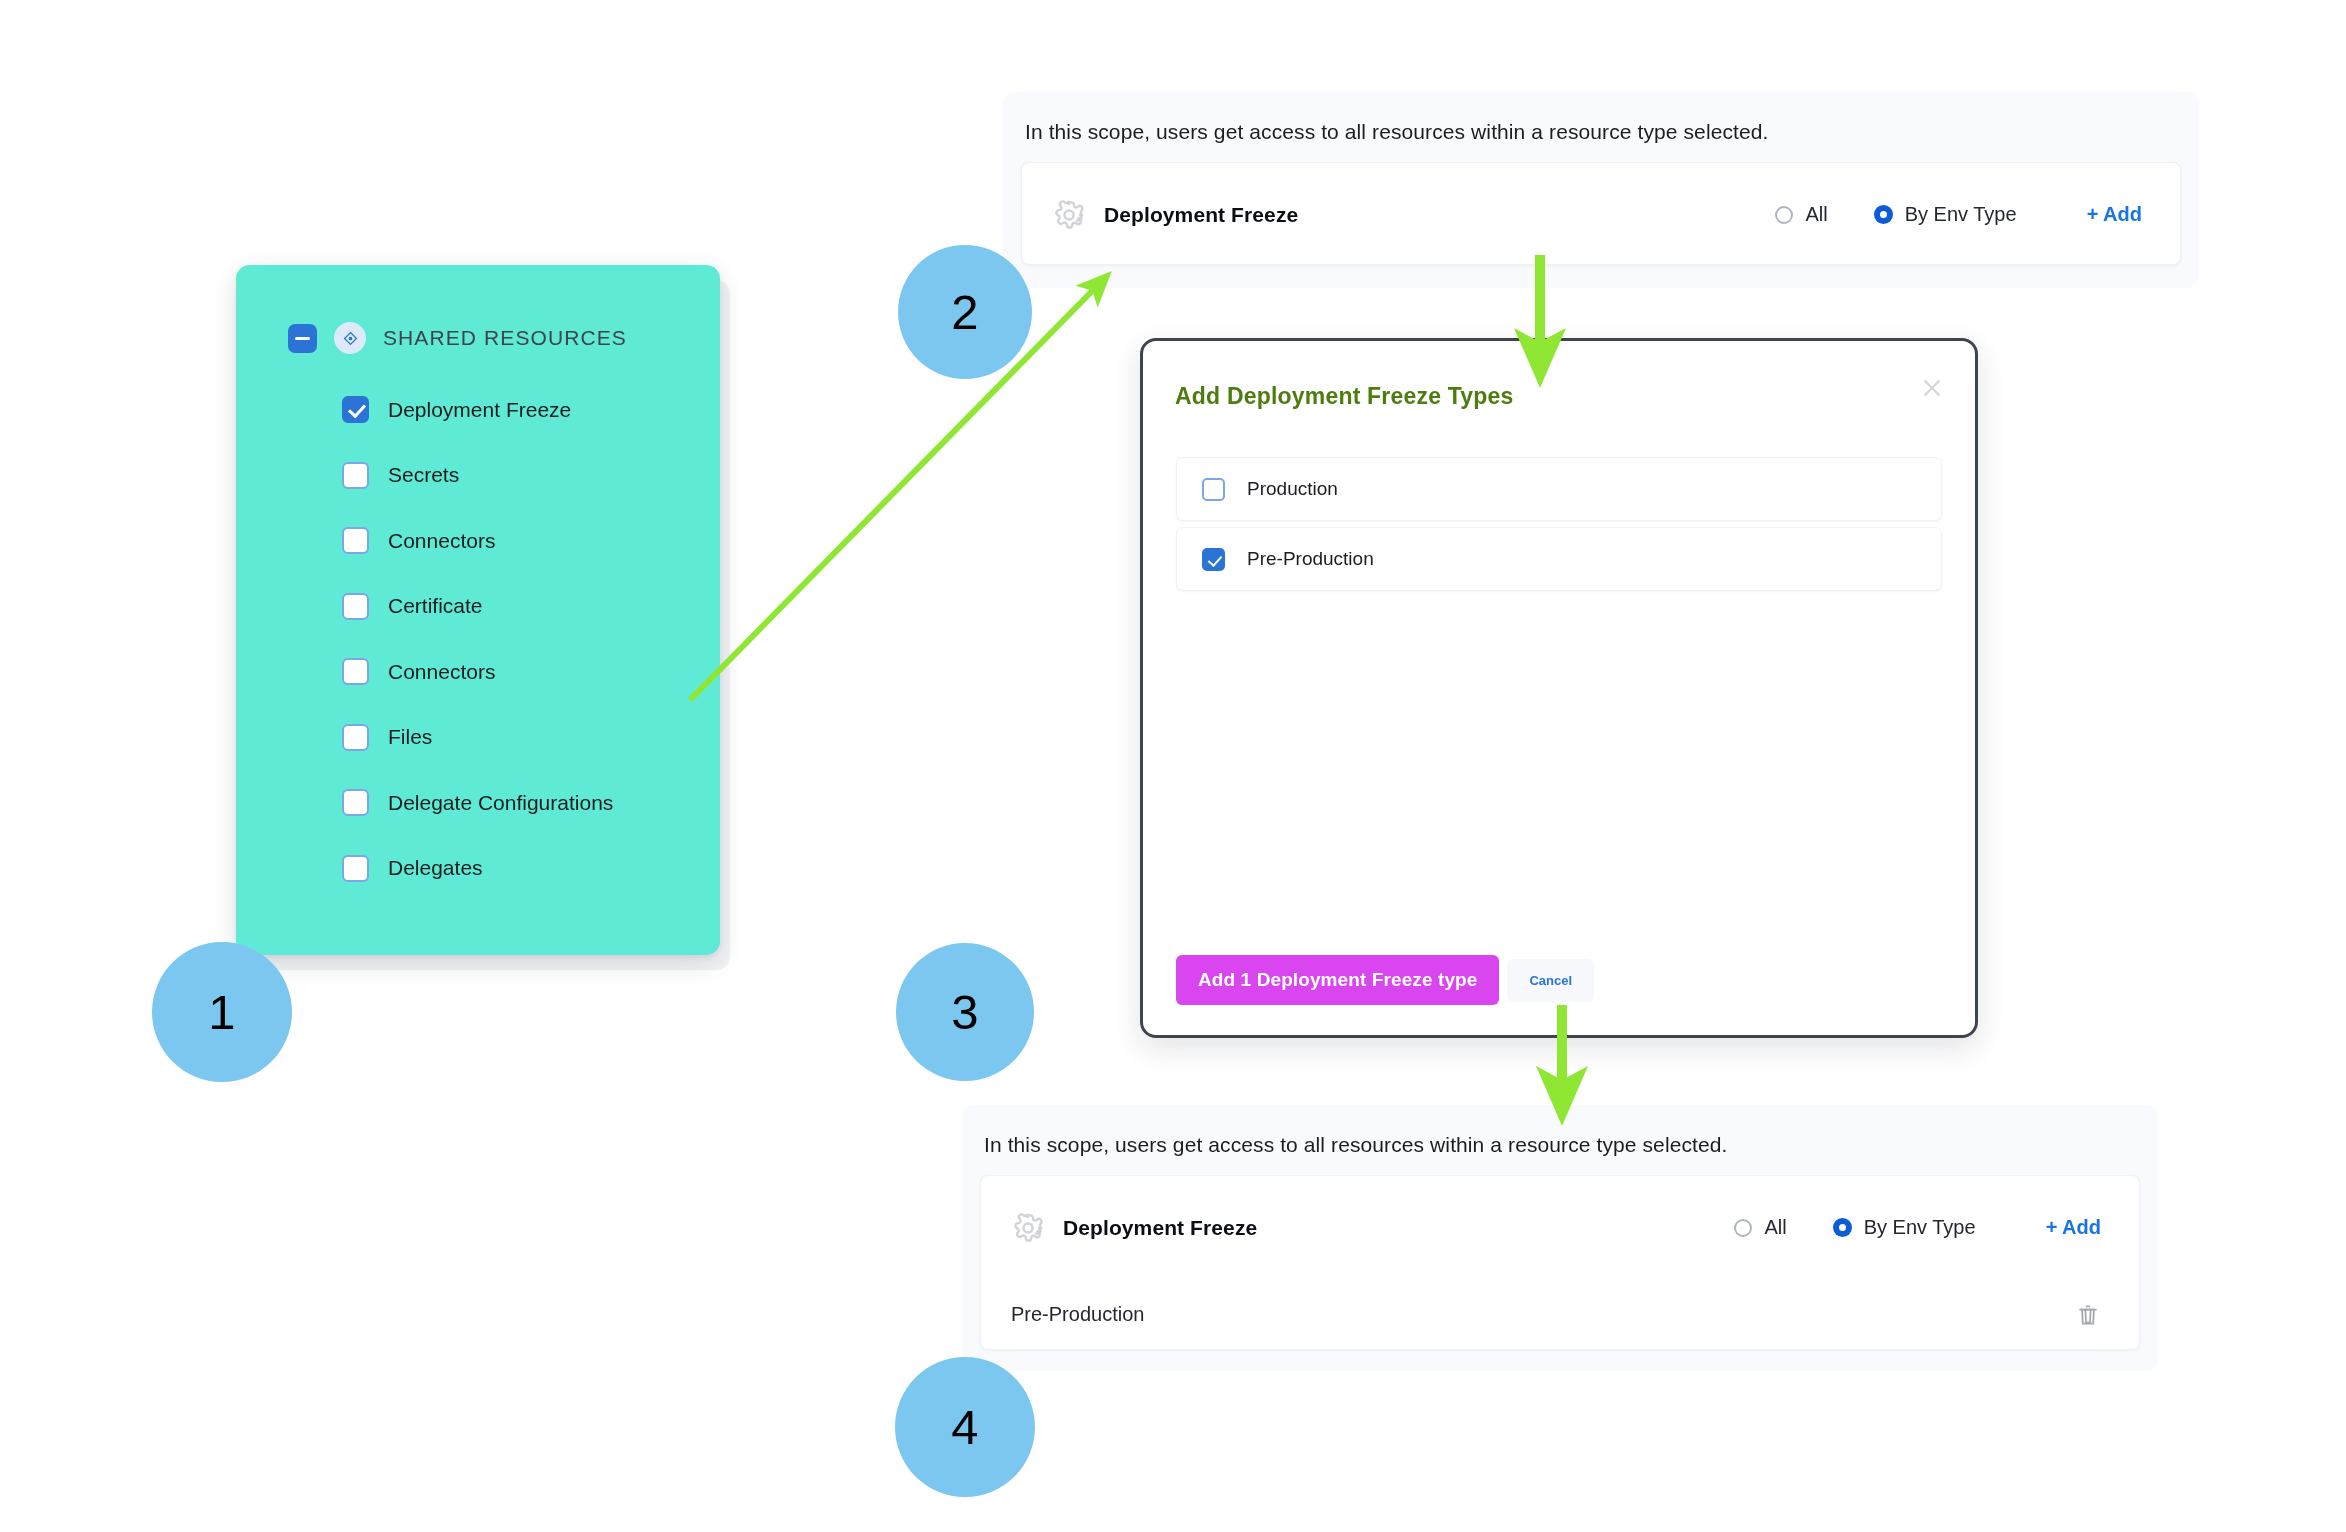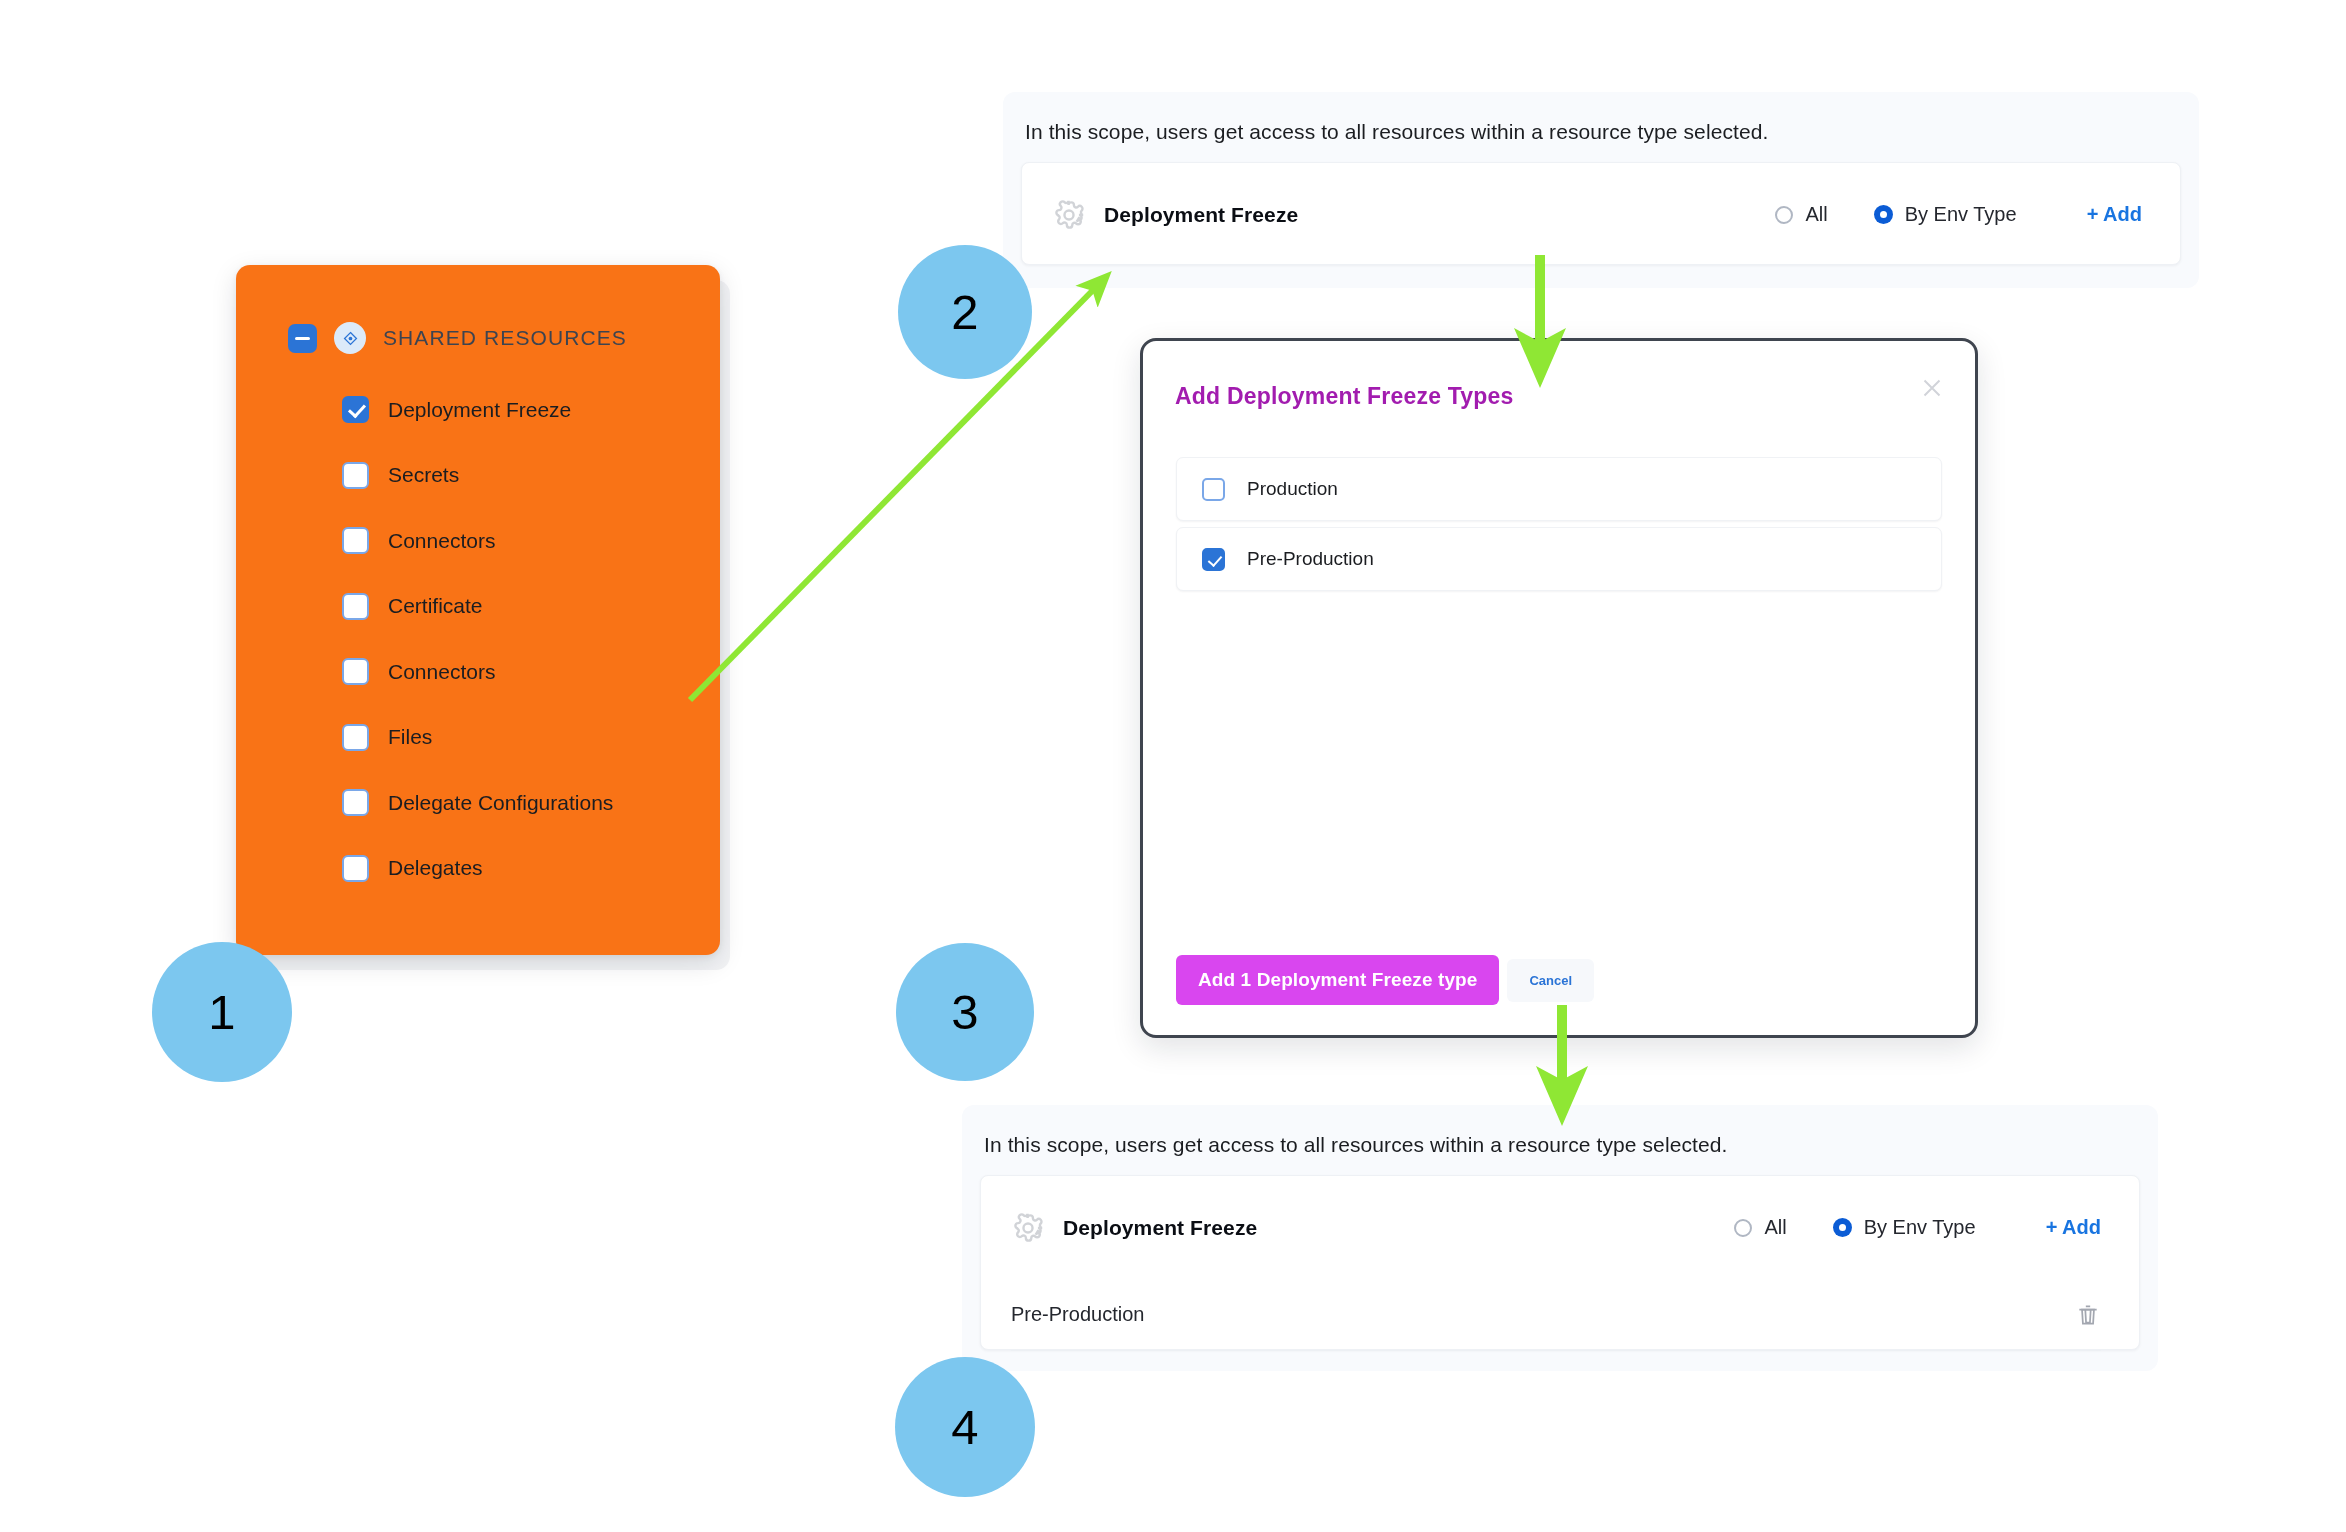--- a/index.html
+++ b/index.html
@@ -84,21 +84,21 @@
   }
   .selected-row .val { font-size: 20px; color: #24272e; }
   .trash { width: 26px; height: 26px; opacity: .62; }
   .trash svg { display: block; width: 26px; height: 26px; }
 
   
   #tree-card {
     position: absolute;
     left: 236px; top: 265px;
     width: 484px; height: 690px;
-    background: #f97316;
+    background: #5eead4;
     border-radius: 14px;
     box-shadow: 0 8px 26px rgba(16,24,40,.13), 0 2px 6px rgba(16,24,40,.07);
   }
   #tree-shadow-bg {
     position: absolute;
     left: 250px; top: 280px;
     width: 480px; height: 690px;
     background: #f2f3f5;
     border-radius: 14px;
   }
@@ -158,21 +158,21 @@
     position: absolute;
     left: 1140px; top: 338px;
     width: 838px; height: 700px;
     background: #ffffff;
     border: 3px solid #3f454f;
     border-radius: 16px;
     box-shadow: 0 10px 30px rgba(16,24,40,.12);
   }
   #modal-title {
     position: absolute; left: 32px; top: 42px;
-    font-size: 23px; font-weight: bold; color: #a21caf;
+    font-size: 23px; font-weight: bold; color: #4d7c0f;
     letter-spacing: .2px;
   }
   #modal-close {
     position: absolute; right: 28px; top: 32px;
     width: 30px; height: 30px; opacity: .45;
   }
   #modal-close svg { width: 30px; height: 30px; display: block; }
   .modal-list { position: absolute; left: 33px; top: 116px; right: 33px; }
   .modal-opt {
     background: #ffffff;

